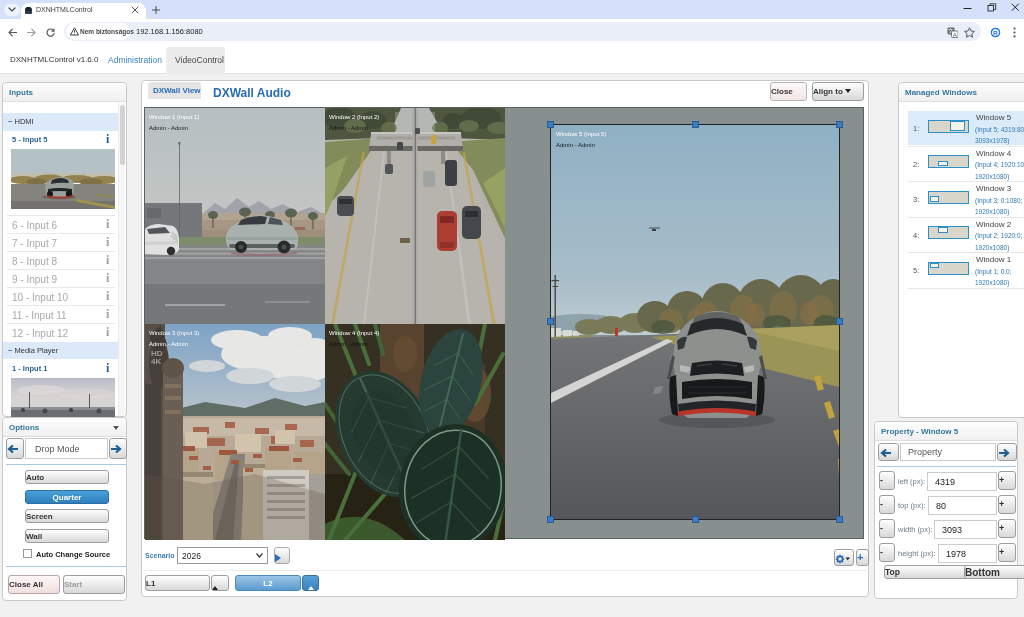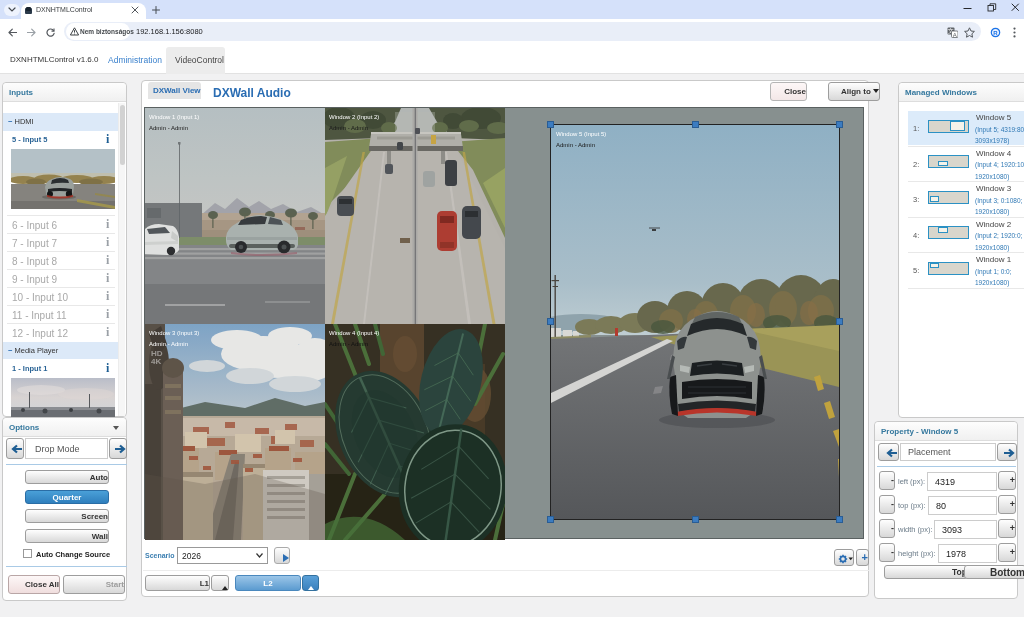--- a/index.html
+++ b/index.html
@@ -22,21 +22,21 @@
 
 #apphead{position:absolute;left:0;top:43.5px;width:1024px;height:30px;background:#fff;border-bottom:1px solid #e2e2e2;}
 #apptitle{position:absolute;left:10px;top:55px;font-size:8px;color:#333;}
 #applink{position:absolute;left:108px;top:55px;font-size:8.5px;color:#3c82cd;}
 #apptab{position:absolute;left:166px;top:47px;width:59px;height:27px;background:#ececec;border-radius:3px 3px 0 0;}
 #apptabtext{position:absolute;left:175px;top:55px;font-size:8.5px;color:#454545;}
 
 .panel{position:absolute;background:#fff;border:1px solid #c9c9c9;border-radius:4px;}
 .phead{position:absolute;left:0;top:0;right:0;height:19px;background:linear-gradient(#fdfdfd,#f0f0f0);border-bottom:1px solid #ddd;border-radius:4px 4px 0 0;}
 .phead span{position:absolute;left:6px;top:5px;font-size:8px;font-weight:bold;color:#35789e;}
-.btn{position:absolute;background:linear-gradient(#fefefe,#d8d8d8);border:1px solid #9d9d9d;border-radius:3px;color:#333;font-weight:bold;text-align:right;}
+.btn{position:absolute;background:linear-gradient(#fefefe,#d8d8d8);border:1px solid #9d9d9d;border-radius:3px;color:#333;font-weight:bold;text-align:left;}
 .bluebtn{position:absolute;background:linear-gradient(#4aa0d8,#2f7fbd);border:1px solid #2a6da5;border-radius:3px;color:#fff;font-weight:bold;text-align:center;}
 .sep{position:absolute;height:1px;background:#a9cae6;}
 .rowline{position:absolute;height:1px;background:#e8e8e8;}
 
 .wlab{position:absolute;font-size:6px;color:#fff;}
 .wlab2{position:absolute;font-size:6px;color:#1a1a1a;}
 .inrow{position:absolute;left:9px;font-size:10px;color:#a9a9a9;}
 .mwnum{position:absolute;left:14px;font-size:7.5px;color:#555;}
 .mwthumb{position:absolute;left:29px;width:41px;height:13px;background:#d9d6cc;border:1.5px solid #2b91c4;}
 .mwsub{position:absolute;background:#f5f3ea;border:1px solid #2b91c4;}
@@ -241,21 +241,21 @@
     <div class="btn" style="left:60px;top:157px;width:62px;height:19px;font-size:8px;line-height:18px;color:#9c9c9c;">Start</div>
   </div>
 </div>
 
 <div class="panel" id="centerPanel" style="left:141px;top:80px;width:728px;height:517px;border-radius:4px;">
   <div id="centerBody">
     <div style="position:absolute;left:6px;top:1px;width:53px;height:17px;background:#e5e5e5;border-radius:3px 3px 0 0;"></div>
     <div style="position:absolute;left:11px;top:5px;font-size:8px;font-weight:bold;color:#2a6db3;">DXWall View</div>
     <div style="position:absolute;left:71px;top:5px;font-size:12px;font-weight:bold;color:#2a6db3;">DXWall Audio</div>
     <div class="btn" style="left:628px;top:1px;width:37px;height:19px;font-size:8px;line-height:18px;background:linear-gradient(#fdf7f7,#f3e7e7);border-color:#b5b5b5;">Close</div>
-    <div class="btn" style="left:686px;top:1px;width:52px;height:19px;font-size:8px;line-height:18px;">Align to <span style="display:inline-block;width:0;height:0;border-left:3px solid transparent;border-right:3px solid transparent;border-top:4px solid #222;vertical-align:1px;"></span></div>
+    <div class="btn" style="left:670px;top:1px;width:52px;height:19px;font-size:8px;line-height:18px;">Align to <span style="display:inline-block;width:0;height:0;border-left:3px solid transparent;border-right:3px solid transparent;border-top:4px solid #222;vertical-align:1px;"></span></div>
     <svg style="position:absolute;left:366px;top:30px;" width="14" height="13" viewBox="0 0 14 13">
         <path d="M4 6 V4 a3 3 0 0 1 6-0.5" fill="none" stroke="#8a8f94" stroke-width="1.6"></path>
         <rect x="2.5" y="6" width="9" height="6.5" rx="1" fill="#8a8f94"></rect>
       </svg>
 
     <div id="wall" style="position:absolute;left:2px;top:26px;width:720px;height:432px;background:#87908f;border:1px solid #5a6161;">
       <div id="w1" style="position:absolute;left:0;top:0;width:180px;height:216px;">
         <svg width="180" height="216" viewBox="0 0 180 216">
           <defs>
               <linearGradient id="w1sky" x1="0" y1="0" x2="0" y2="1">
@@ -744,21 +744,21 @@
 </div>
 
 <div class="panel" id="propPanel" style="left:874px;top:421px;width:144px;height:178px;">
   <div class="phead">
       <span>Property - Window 5</span>
     </div>
   <div id="propBody">
     <div class="btn" style="left:3px;top:21px;width:21px;height:18px;"><svg width="13" height="10" style="margin-top:4px;">
           <path d="M12 5 H4 M7 1.5 L3 5 L7 8.5" stroke="#1e5e93" stroke-width="2.2" fill="none"></path>
         </svg></div>
-    <div style="position:absolute;left:25px;top:21px;width:96px;height:18px;background:#fff;border:1px solid #ccc;font-size:9px;color:#555;line-height:17px;padding-left:7px;">Placement</div>
+    <div style="position:absolute;left:25px;top:21px;width:96px;height:18px;background:#fff;border:1px solid #ccc;font-size:9px;color:#555;line-height:17px;padding-left:7px;">Property</div>
     <div class="btn" style="left:122px;top:21px;width:20px;height:18px;"><svg width="13" height="10" style="margin-top:4px;">
           <path d="M1 5 H9 M6 1.5 L10 5 L6 8.5" stroke="#1e5e93" stroke-width="2.2" fill="none"></path>
         </svg></div>
     <div class="sep" style="left:2px;top:44px;width:139px;"></div>
     <div class="btn pm" style="left:4px;top:49px;">-</div>
     <div class="plab" style="left:23px;top:55px;">left (px):</div>
     <div class="pinput" style="left:52px;top:50px;width:70px;">4319</div>
     <div class="btn pp" style="left:123px;top:49px;">+</div>
     <div class="btn pm" style="left:4px;top:73px;">-</div>
     <div class="plab" style="left:23px;top:79px;">top (px):</div>

